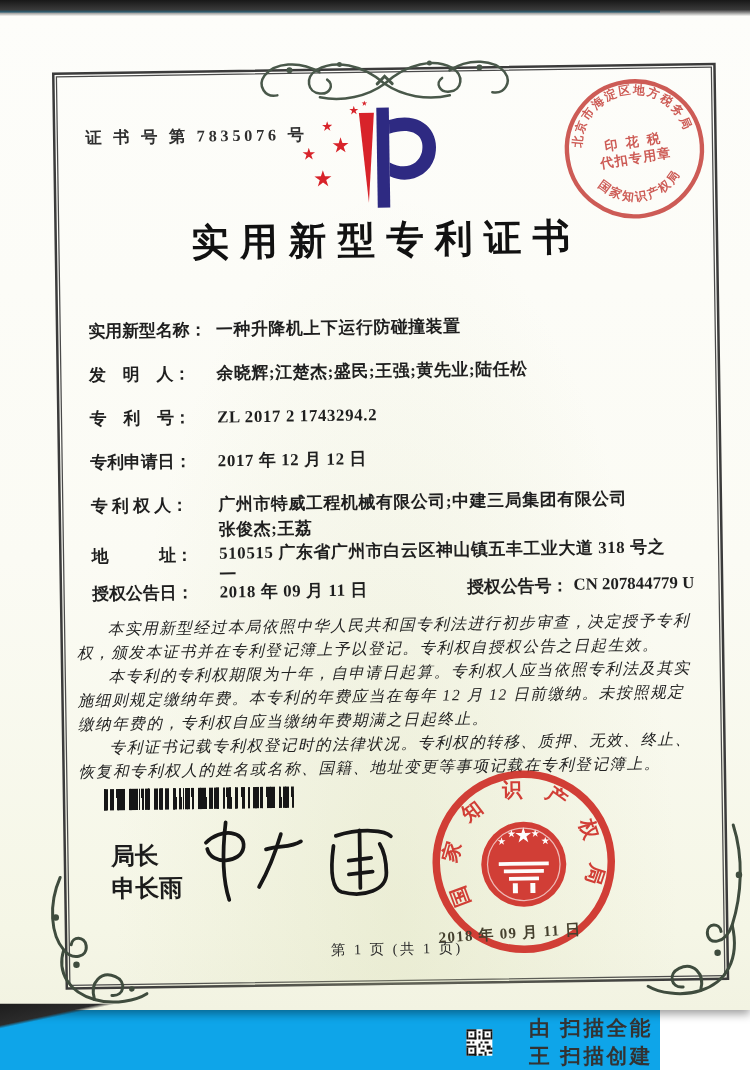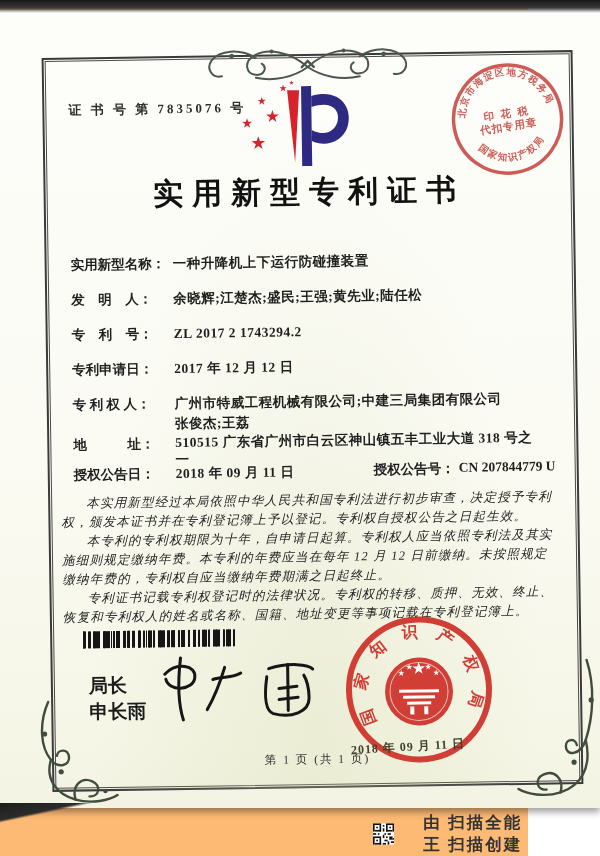--- a/index.html
+++ b/index.html
@@ -1,18 +1,18 @@
 <!DOCTYPE html>
 <html><head>
 <meta charset="utf-8">
 <style>
   html,body{margin:0;padding:0;}
   body{width:600px;height:856px;background:#ffffff;overflow:hidden;
        font-family:"Liberation Serif","DejaVu Serif",serif;color:#262626;}
-  .stage{position:relative;width:528px;height:856px;background:#fdba74;}
+  .stage{position:relative;width:528px;height:856px;background:#0ea5e9;}
   
   .scan-top-band{position:absolute;left:0;top:0;width:600px;height:13px;
     background:linear-gradient(180deg,#181818 0%,#3a3a3a 60%,rgba(90,90,90,0) 100%);}
   .page{position:absolute;left:0;top:10px;width:600px;height:798px;
     background:linear-gradient(180deg,#fdfdfa 0%,#fbfbf4 55%,#f5f6e6 92%,#f2f3e2 100%);
     box-shadow:0 4px 7px rgba(0,0,0,.38);}
   .page-corner{position:absolute;left:0;top:793px;width:110px;height:22px;
     background:linear-gradient(168deg,#1d1d1d 0%,#2b2b2b 38%,rgba(0,0,0,0) 44%);}
   
   .cert{position:absolute;left:47px;top:44px;width:531px;height:734px;

